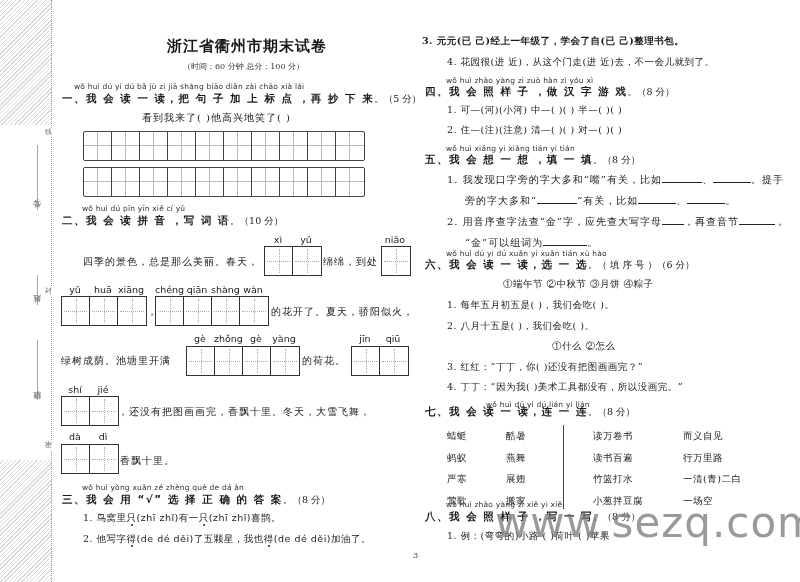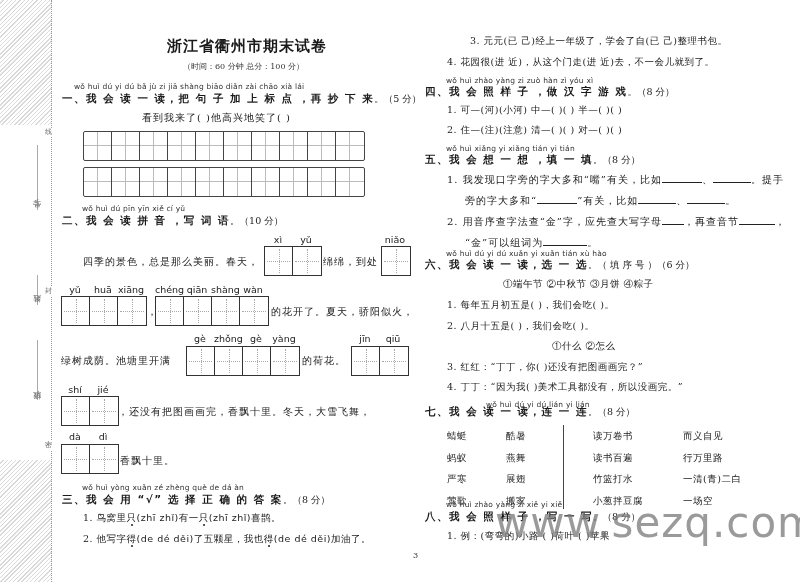--- a/index.html
+++ b/index.html
@@ -212,21 +212,21 @@
 </div>
 <div class="abs txt-s" style="left:83px; top:512px;">
   <span>1. 鸟窝里</span><span class="dotchar">只</span><span class="py-big">(zhī   zhǐ)</span><span>有一</span><span class="dotchar">只</span><span class="py-big">(zhī   zhǐ)</span><span>喜鹊。</span>
 </div>
 <div class="abs txt-s" style="left:83px; top:533px;">
   <span>2. 他写字</span><span class="dotchar">得</span><span class="py-big">(de   dé   děi)</span><span>了五颗星，我也</span><span class="dotchar">得</span><span class="py-big">(de   dé   děi)</span><span>加油了。</span>
 </div>
 
 <div class="abs pagenum" style="left:413px; top:551px;">3</div>
 
-<div class="abs txt-s" style="left:470px; top:35px;">3. 元元(已   己)经上一年级了，学会了自(已   己)整理书包。</div>
+<div class="abs txt-s" style="left:422px; top:35px;font-weight:bold;">3. 元元(已   己)经上一年级了，学会了自(已   己)整理书包。</div>
 <div class="abs txt-s" style="left:447px; top:56px;">4. 花园很(进   近)，从这个门走(进   近)去，不一会儿就到了。</div>
 
 <div class="abs py" style="left:446px; top:76px;">wǒ huì zhào yàng  zi    zuò hàn  zì  yóu  xì</div>
 <div class="abs heading" style="left:425px; top:85px;">
   <span>四、我 会  照   样  子 ，做 汉 字 游 戏</span><span class="score">。（8 分）</span>
 </div>
 <div class="abs txt-s" style="left:447px; top:104px;">1. 可—(河)(小河)    中—(        )(            )    半—(        )(            )</div>
 <div class="abs txt-s" style="left:447px; top:124px;">2. 住—(注)(注意)    清—(        )(            )    对—(        )(            )</div>
 
 <div class="abs py" style="left:446px; top:144px;">wǒ huì xiǎng  yi  xiǎng   tián  yi  tián</div>

